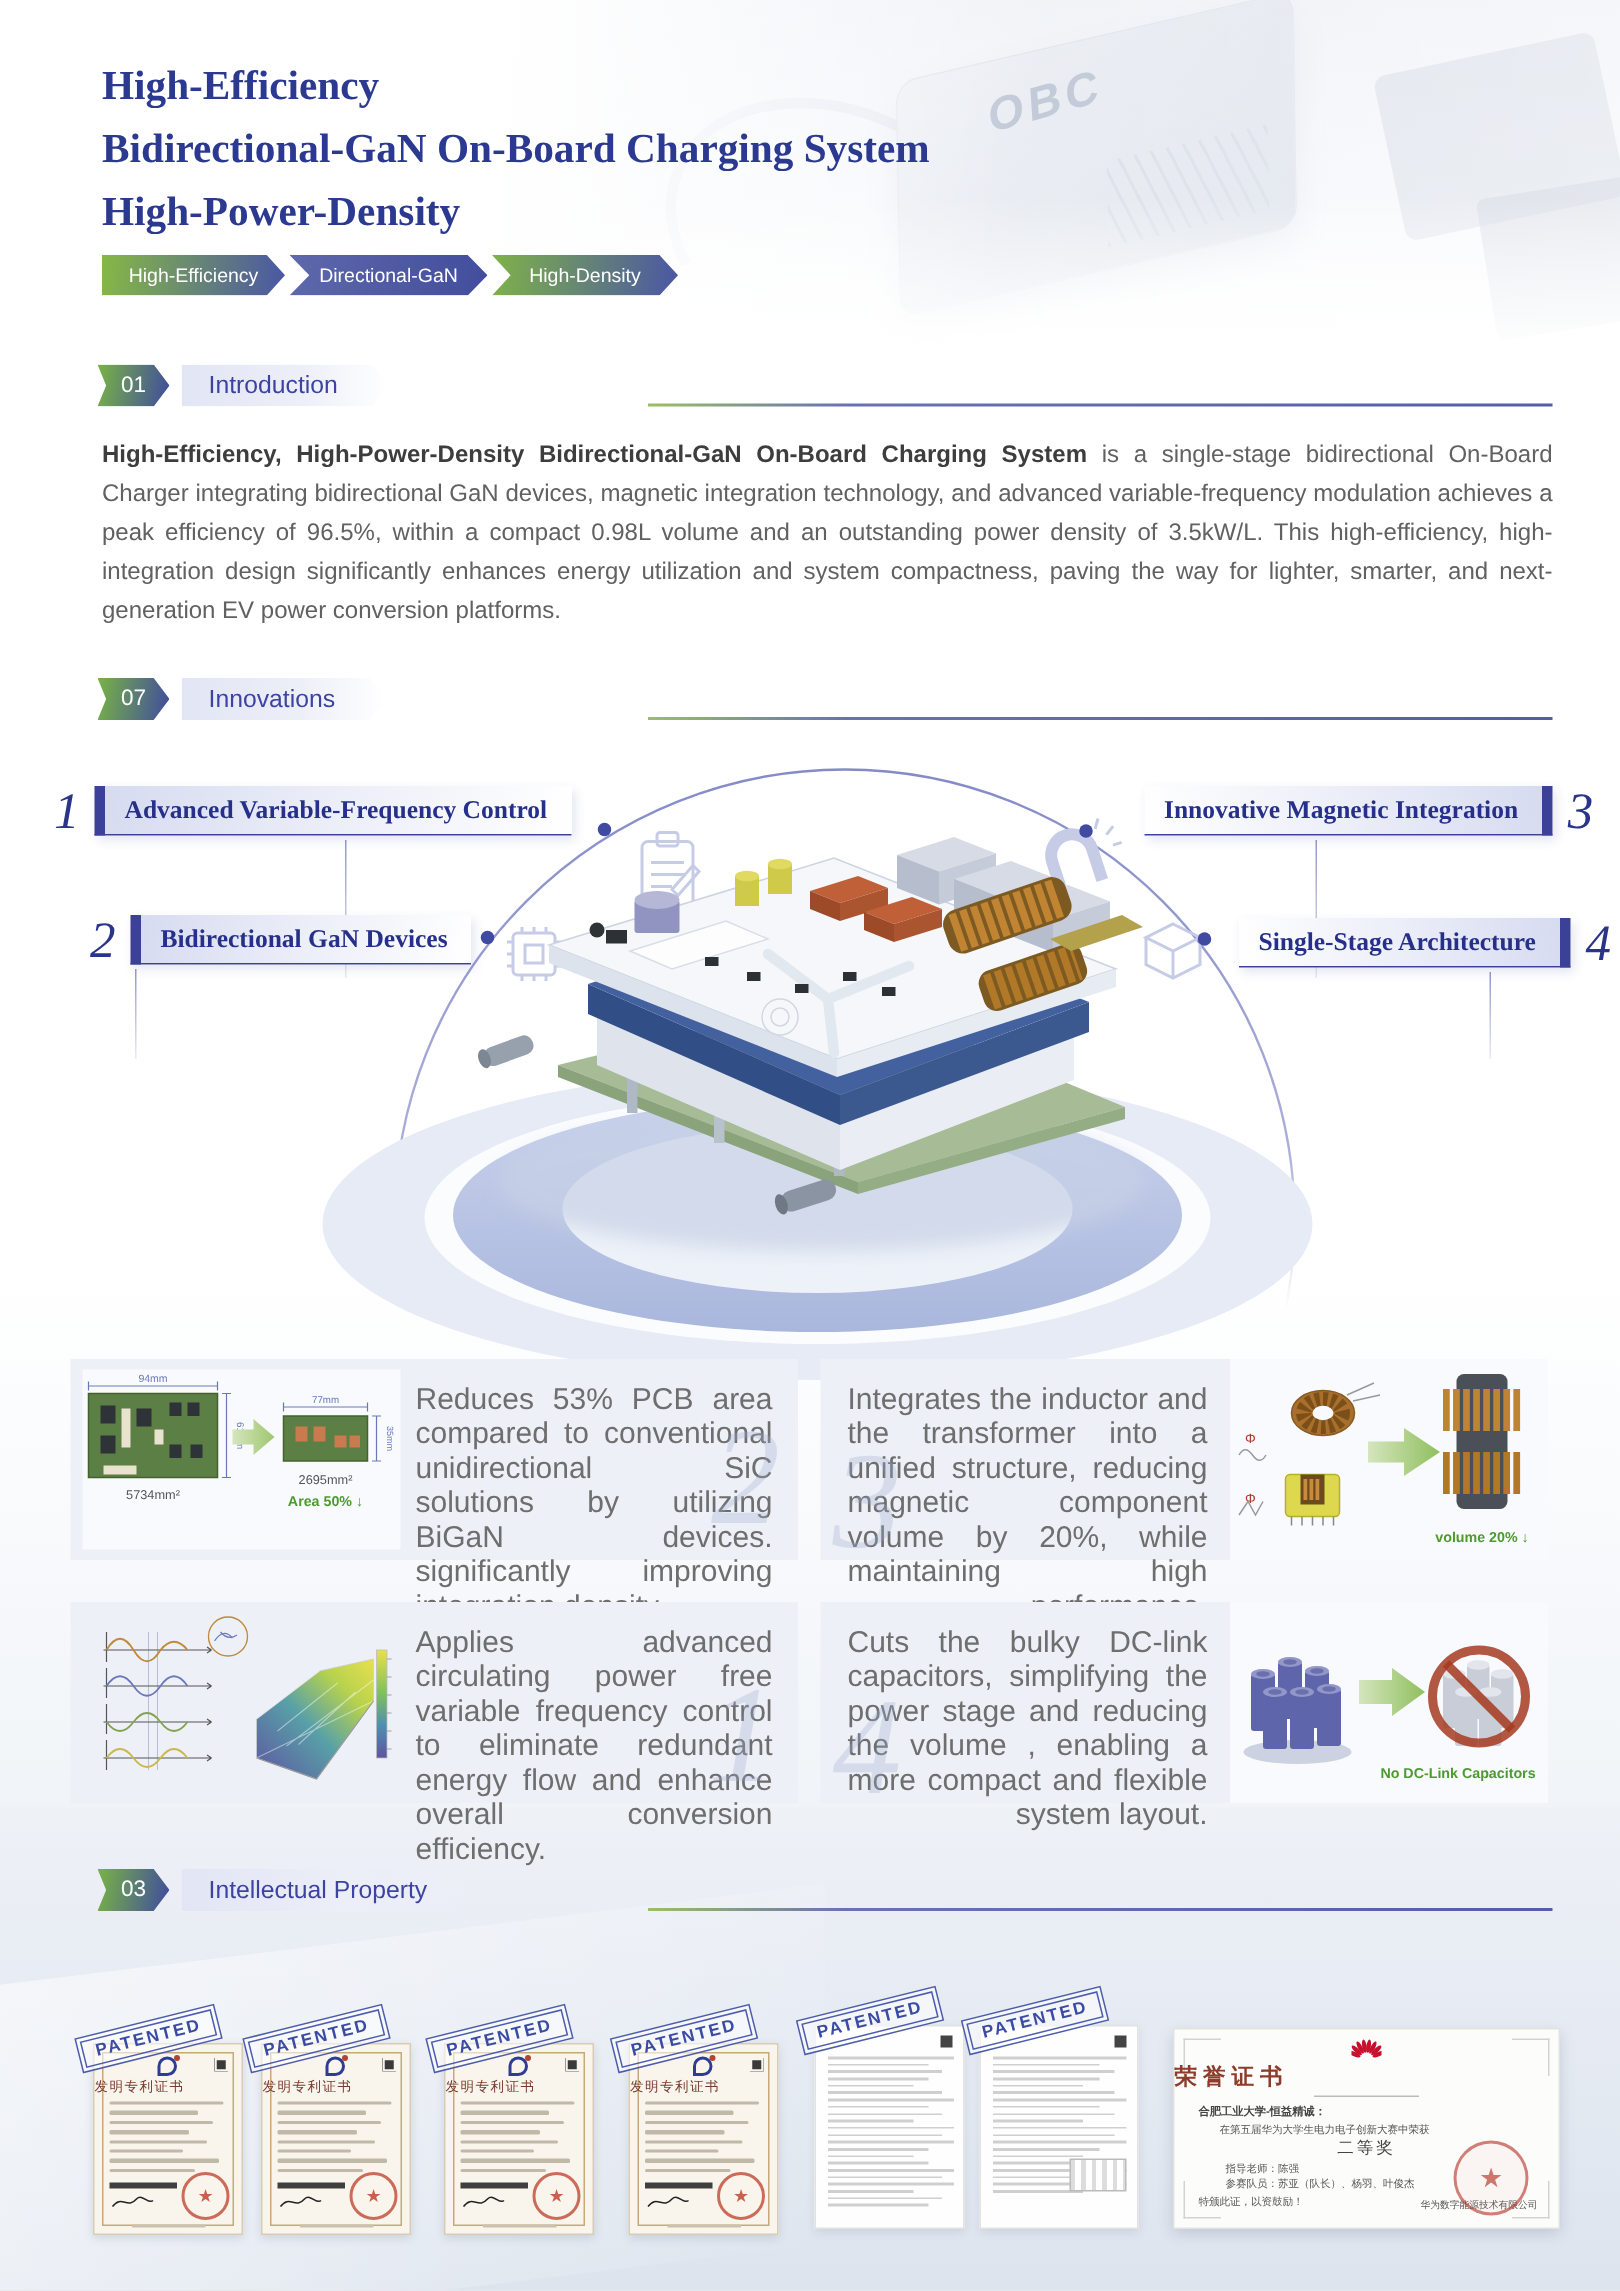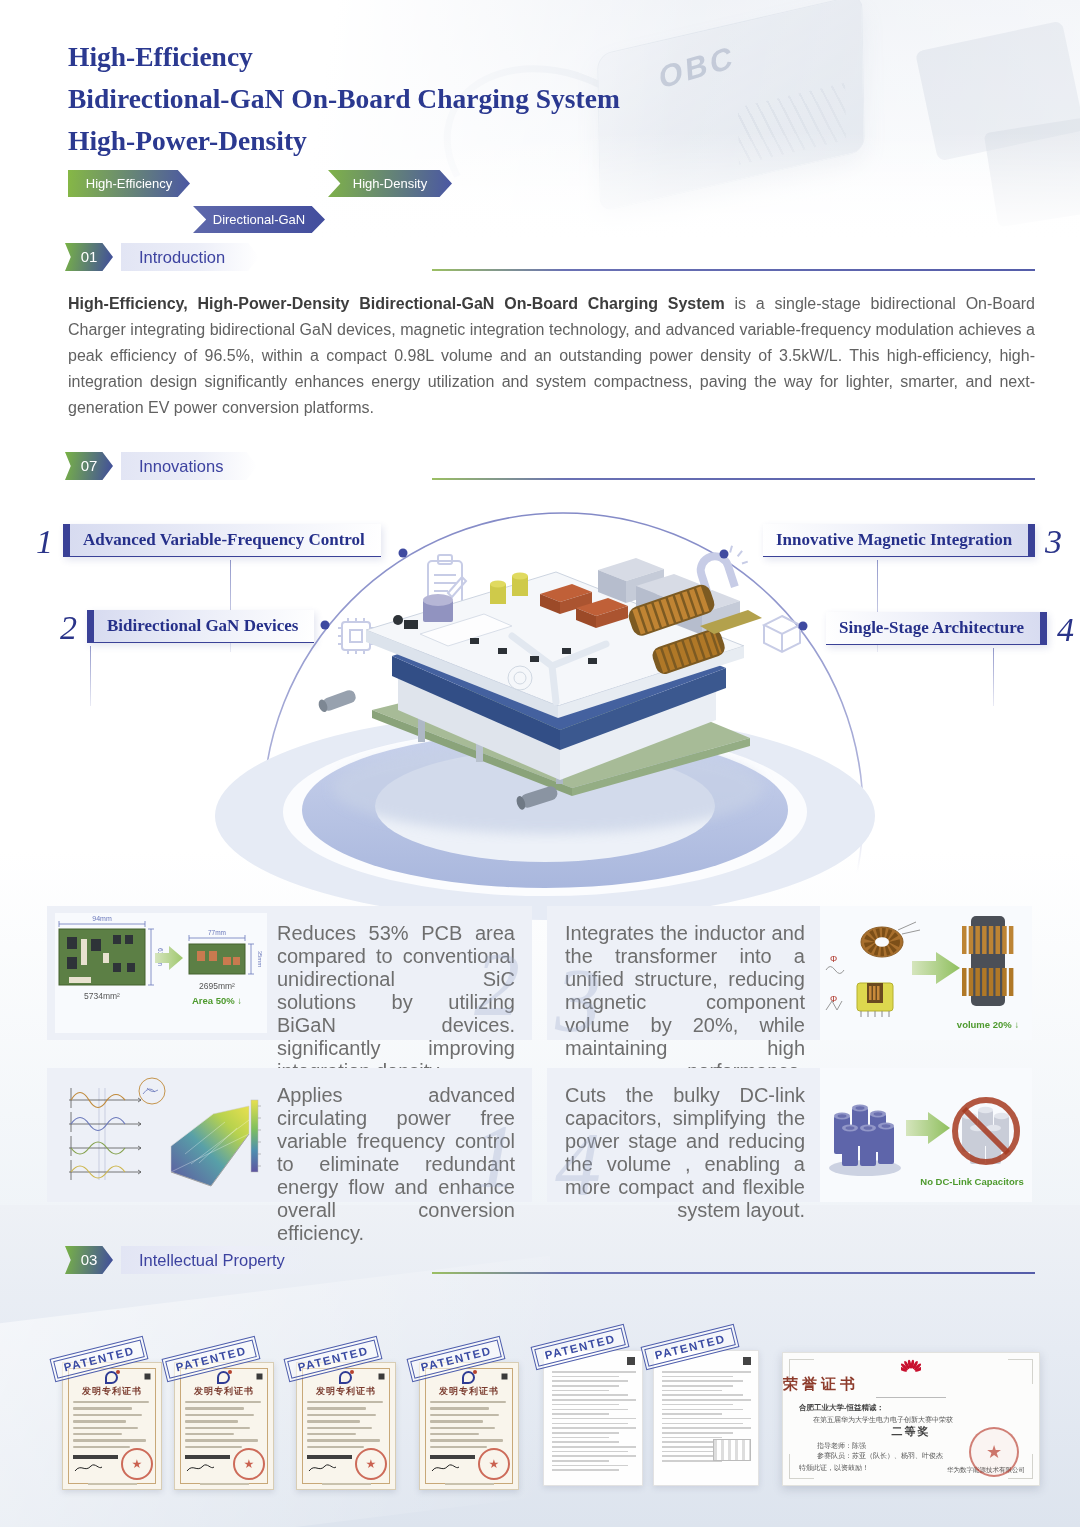--- a/index.html
+++ b/index.html
@@ -30,21 +30,21 @@
         background:linear-gradient(180deg,#eef1f6 0%,#e6ebf3 45%,#dde4ee 100%);}
   .bg-bottom::before{content:"";position:absolute;left:-90px;top:90px;width:640px;height:240px;
         background:linear-gradient(115deg,rgba(255,255,255,.6),rgba(255,255,255,0));transform:skewY(-7deg);}
   
   .title{position:absolute;left:68px;top:36px;font-family:"Liberation Serif","DejaVu Serif",serif;
         font-weight:bold;font-size:27.5px;line-height:42px;color:#2b3990;}
   .crumb{position:absolute;top:170px;height:27px;line-height:27px;color:#fff;font-size:13px;text-align:center;}
   .crumb1{left:68px;width:122px;background:linear-gradient(95deg,#86b845,#4a56a4);
         clip-path:polygon(0 0,90% 0,100% 50%,90% 100%,0 100%);}
   .crumb2{left:193px;width:132px;background:linear-gradient(95deg,#5e68ab,#424d9d);
-        clip-path:polygon(0 0,90% 0,100% 50%,90% 100%,0 100%,10% 50%);margin-top:36px;}
+        clip-path:polygon(0 0,90% 0,100% 50%,90% 100%,0 100%,10% 50%);}
   .crumb3{left:328px;width:124px;background:linear-gradient(95deg,#7fb248,#4a56a4);
         clip-path:polygon(0 0,90% 0,100% 50%,90% 100%,0 100%,10% 50%);}
   
   .sec-head{position:absolute;left:65px;display:flex;align-items:center;height:28px;}
   .sec-num{width:48px;height:28px;line-height:28px;text-align:center;color:#fff;font-size:15px;font-weight:normal;
         background:linear-gradient(100deg,#79b345,#3f4b9e);
         clip-path:polygon(0 0,78% 0,100% 50%,78% 100%,0 100%,12% 50%);}
   .sec-label{margin-left:8px;height:28px;line-height:28px;padding:0 34px 0 18px;color:#3d43a0;font-size:16.5px;
         background:linear-gradient(90deg,#e2e5f4 0%,#eceef8 55%,rgba(236,238,248,0) 100%);
         clip-path:polygon(0 0,92% 0,100% 50%,92% 100%,0 100%);}
@@ -78,21 +78,21 @@
         color:#3a4ba3;font-weight:bold;font-size:11.5px;letter-spacing:1.5px;padding:2px 8px;
         transform:rotate(-14deg);background:rgba(255,255,255,.55);}
   .cert{position:absolute;width:98px;height:126px;background:#f9f5ec;border:1px solid #d8cdb4;
         box-shadow:0 2px 6px rgba(80,90,120,.18);}
   .cert::before{content:"";position:absolute;inset:5px;border:1px solid #c8a878;}
   .clogo{position:absolute;top:8px;left:42px;width:9px;height:9px;border:2px solid #2f3c94;
         border-radius:50% 50% 50% 0;}
   .clogo::after{content:"";position:absolute;right:-4px;top:-3px;width:4px;height:4px;border-radius:50%;background:#b5432f;}
   .cqr{position:absolute;top:9px;right:9px;width:9px;height:9px;background:#3a3a3a;
         box-shadow:inset 0 0 0 1.5px #f9f5ec,inset 0 0 0 3px #3a3a3a;}
-  .cert-title{position:absolute;top:22px;left:0;right:0;text-align:center;font-size:9px;font-weight:bold;
+  .cert-title{position:absolute;top:22px;left:0;right:0;text-align:left;font-size:9px;font-weight:normal;
         color:#7a3b2e;letter-spacing:1px;}
   .cert-lines{position:absolute;top:38px;left:0;right:0;}
   .ln{height:2.4px;background:#b6ae9c;margin:0 0 4px 10px;border-radius:1px;opacity:.85;}
   .ln:nth-child(1){width:78%}.ln:nth-child(2){width:60%}.ln:nth-child(3){width:70%}.ln:nth-child(4){width:54%}
   .ln:nth-child(5){width:66%}.ln:nth-child(6){width:50%}.ln:nth-child(7){width:74%}.ln:nth-child(8){width:58%}
   .cert-bar{position:absolute;top:92px;left:10px;width:46%;height:3.5px;background:#3f3f3f;}
   .csign{position:absolute;left:10px;top:98px;}
   .cseal{position:absolute;right:8px;bottom:9px;width:28px;height:28px;border-radius:50%;
         border:2.5px solid rgba(190,60,40,.75);display:flex;align-items:center;justify-content:center;
         color:rgba(190,60,40,.8);font-size:12px;}
@@ -110,21 +110,21 @@
         border:1px solid #e2e2de;box-shadow:0 3px 9px rgba(80,90,120,.22);}
   .orn{position:absolute;width:24px;height:24px;border-top:1.5px solid #c9c9c2;border-left:1.5px solid #c9c9c2;opacity:.8;}
   .orn.tl{left:6px;top:6px}.orn.tr{right:6px;top:6px;transform:rotate(90deg)}
   .orn.br{right:6px;bottom:6px;transform:rotate(180deg)}.orn.bl{left:6px;bottom:6px;transform:rotate(270deg)}
   .h-logo{position:absolute;left:118px;top:6px;}
   .h-title{position:absolute;top:22px;left:0;right:0;text-align:left;font-size:15px;font-weight:bold;
         color:#8d3b2b;letter-spacing:4px;}
   .h-div{position:absolute;top:44px;left:93px;width:70px;height:1px;background:#bbb;}
   .h-to{position:absolute;top:50px;left:16px;font-size:7.5px;font-weight:bold;color:#444;}
   .h-line{position:absolute;top:62px;left:30px;font-size:7px;color:#555;}
-  .h-award{position:absolute;top:71px;left:0;right:0;text-align:center;font-size:11px;font-weight:bold;color:#444;letter-spacing:2px;}
+  .h-award{position:absolute;top:71px;left:0;right:0;text-align:center;font-size:11px;font-weight:normal;color:#444;letter-spacing:2px;}
   .h-adv{position:absolute;top:88px;left:34px;font-size:7px;color:#555;}
   .h-team{position:absolute;top:98px;left:34px;font-size:7px;color:#555;}
   .h-close{position:absolute;top:110px;left:16px;font-size:7px;color:#555;}
   .h-issuer{position:absolute;right:14px;bottom:10px;font-size:6.5px;color:#555;}
   .h-seal{position:absolute;right:20px;bottom:8px;width:46px;height:46px;border-radius:50%;
         border:2px solid rgba(180,50,35,.6);display:flex;align-items:center;justify-content:center;
         color:rgba(180,50,35,.65);font-size:18px;background:rgba(220,120,100,.06);}
 </style>
 </head>
 <body>

